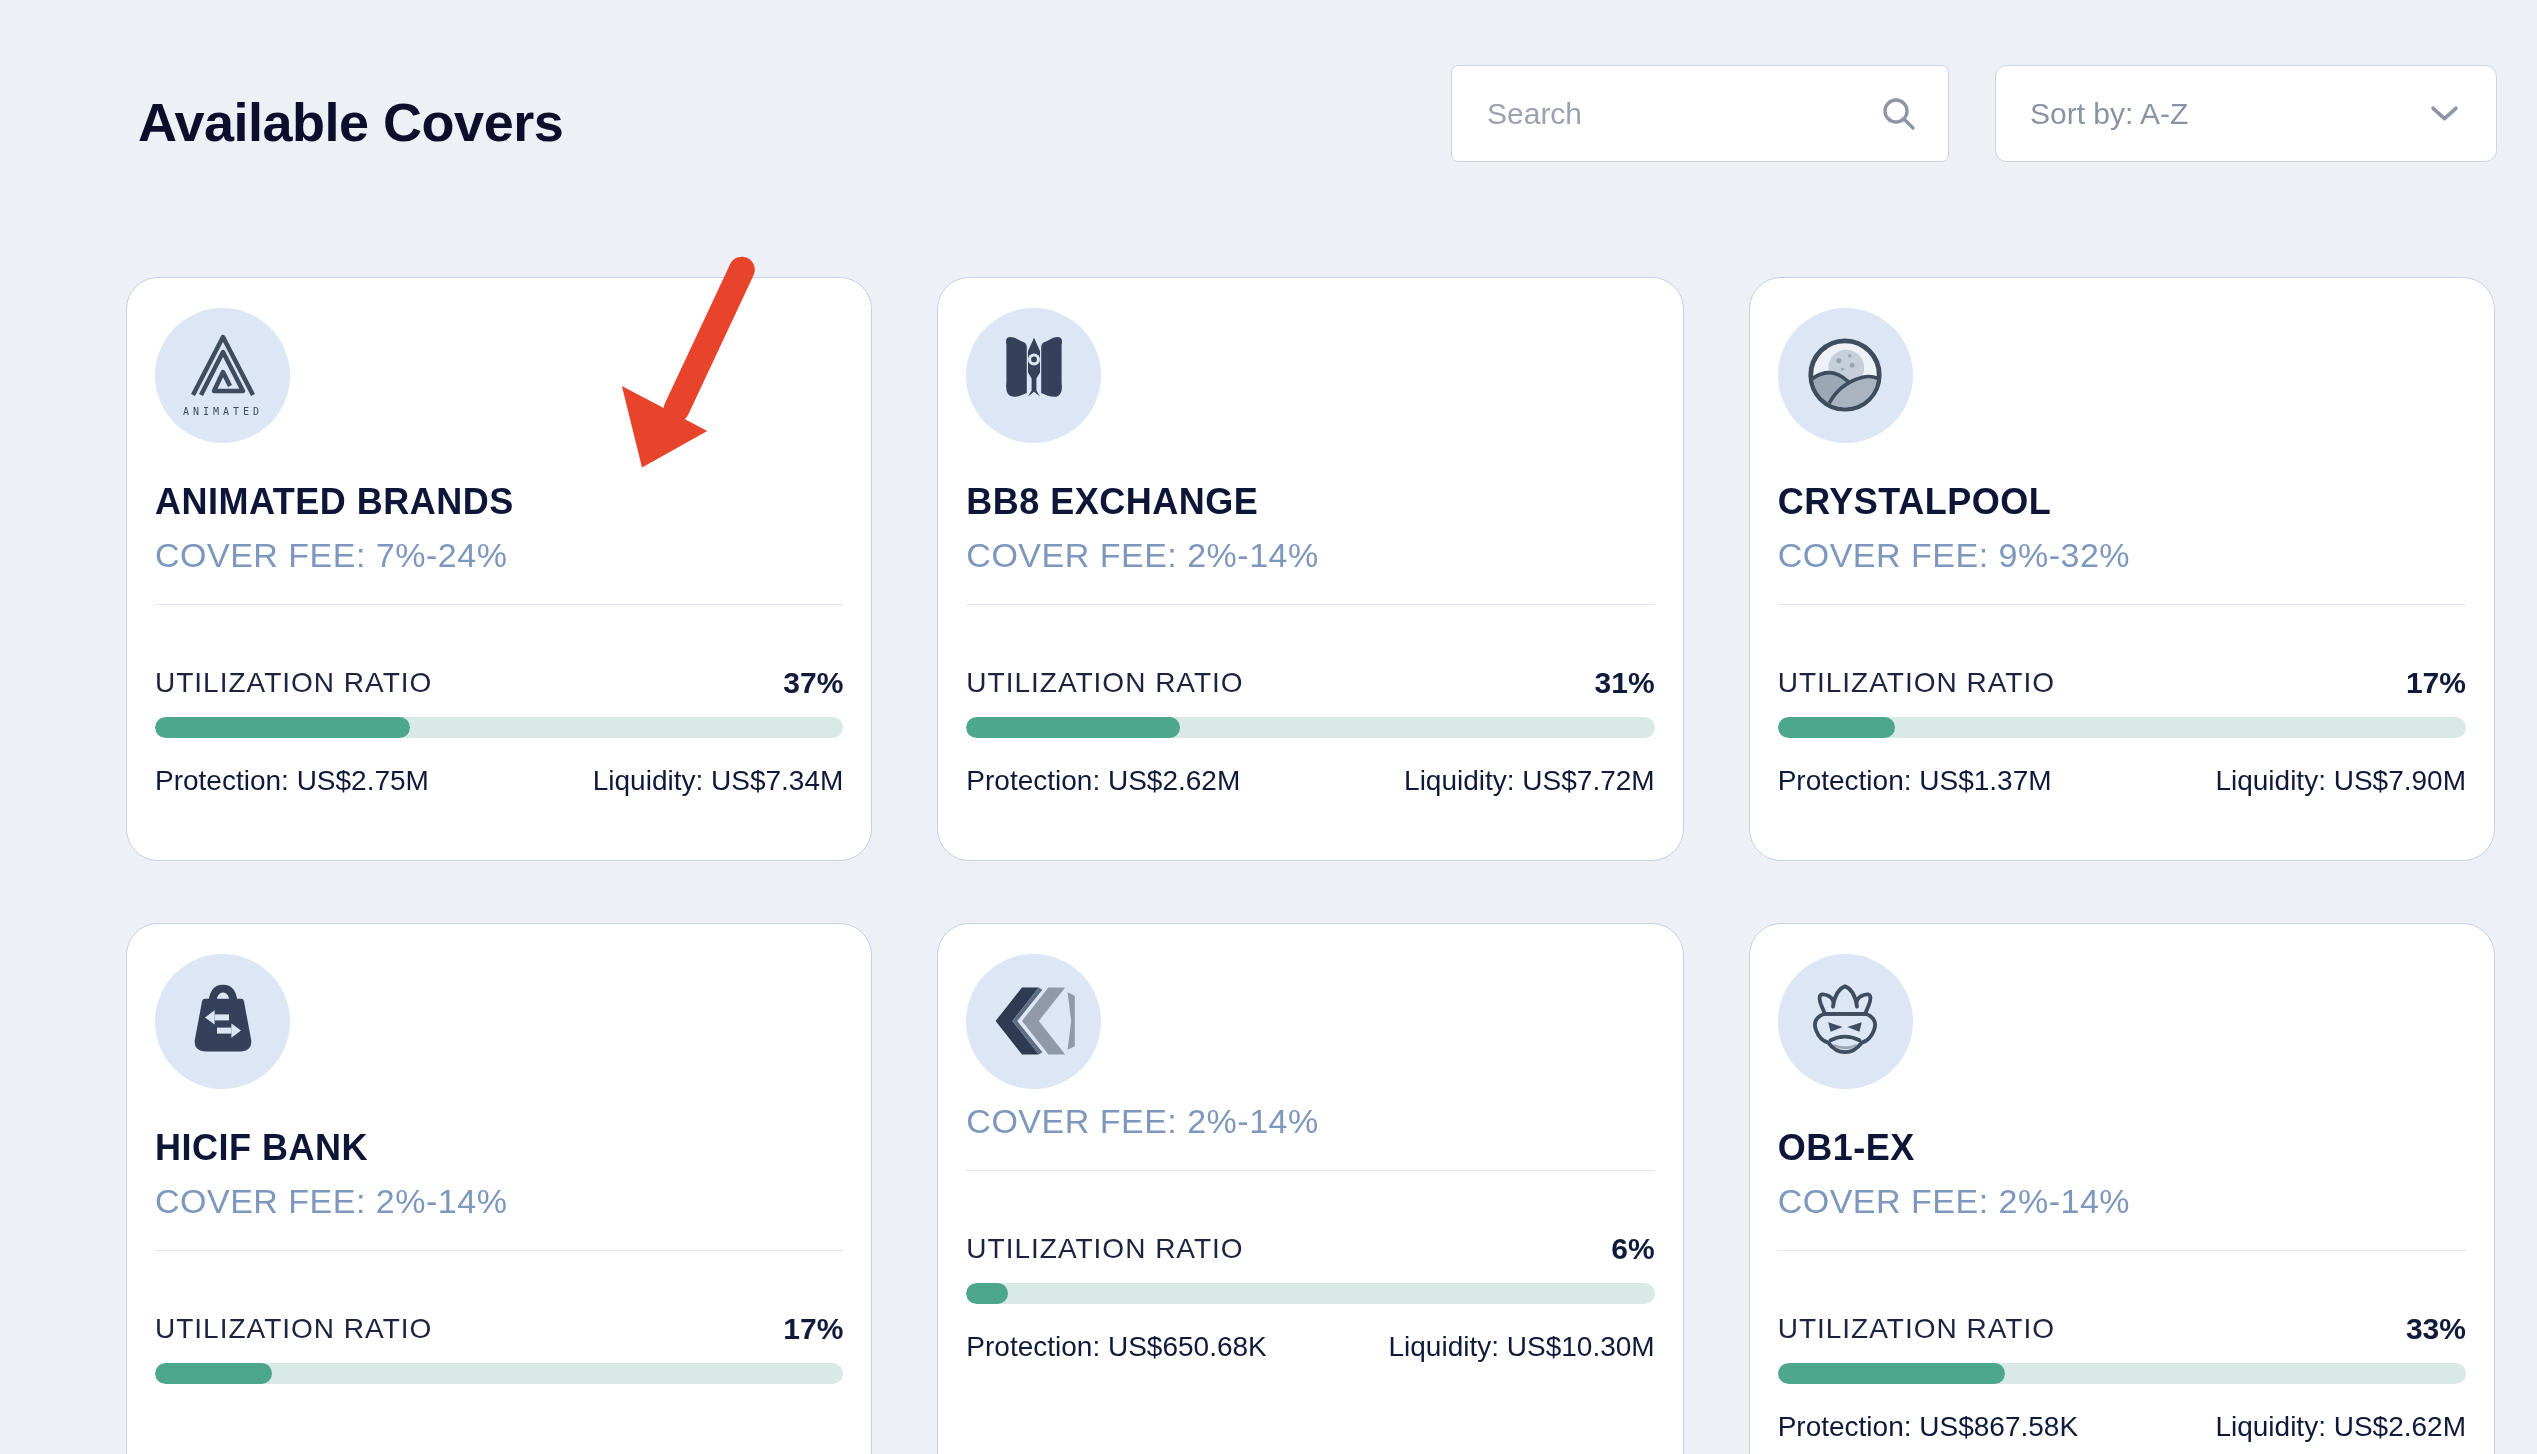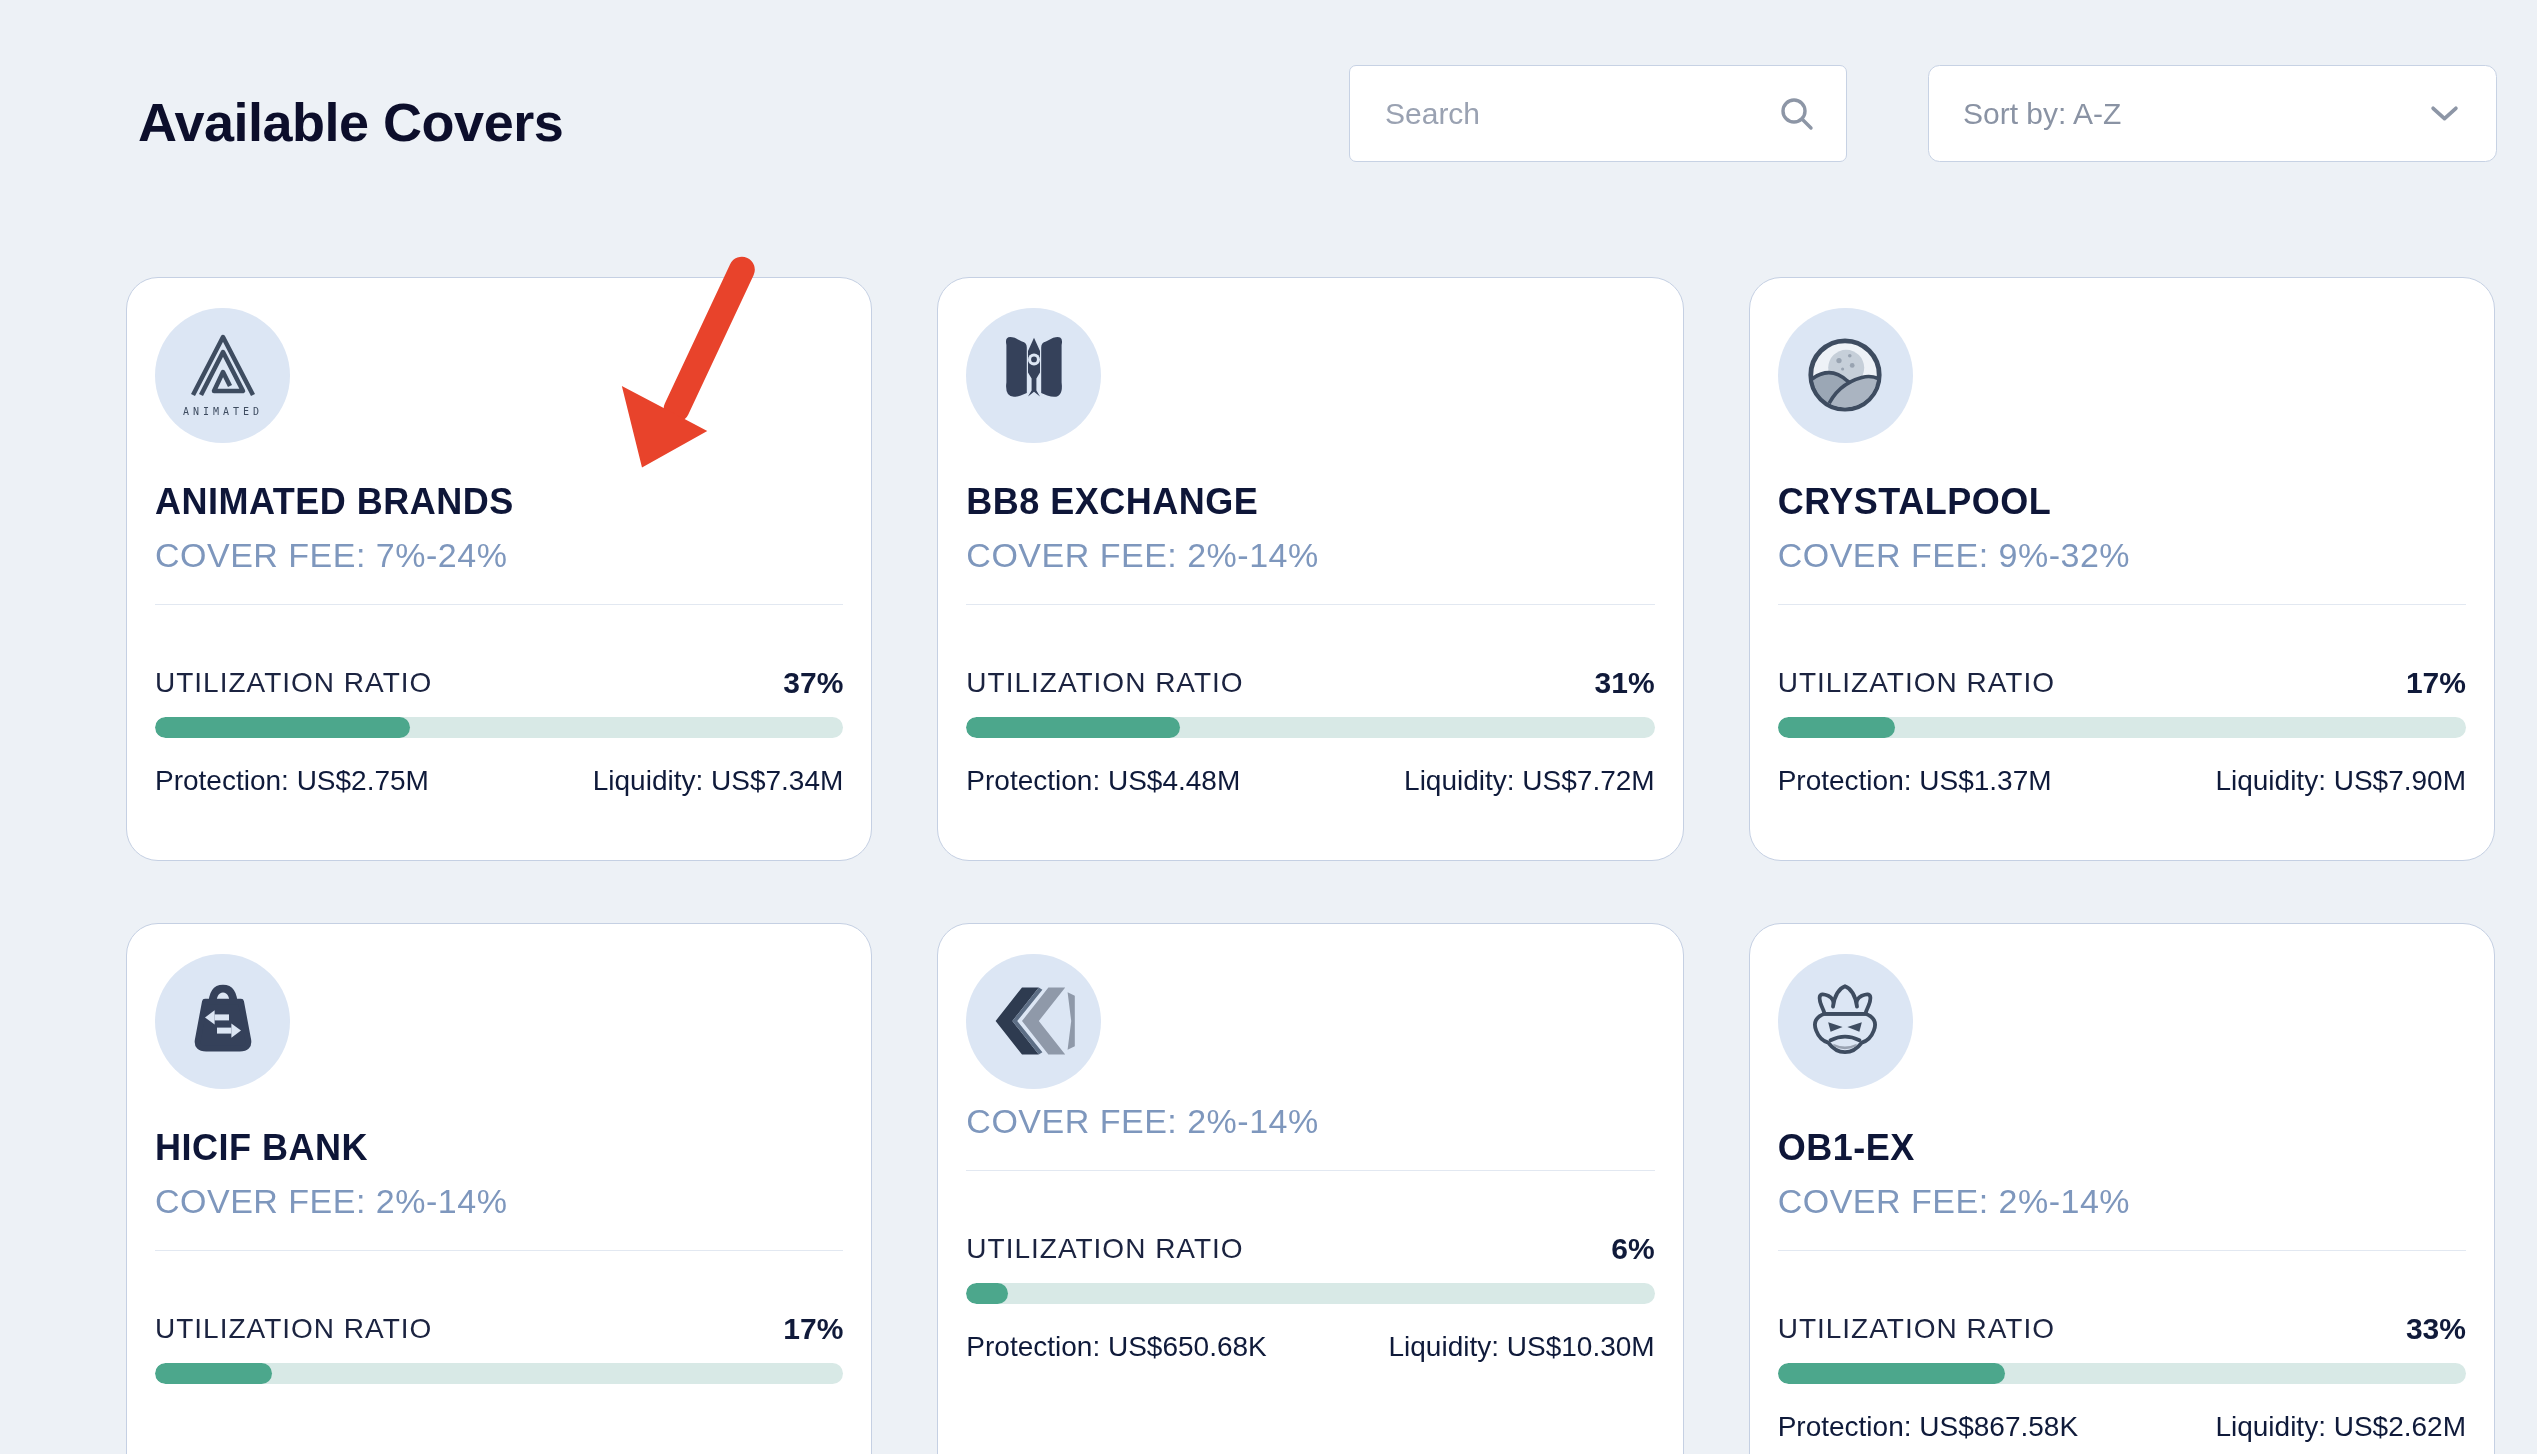--- a/index.html
+++ b/index.html
@@ -16,23 +16,23 @@
   .search-box{
     width:498px;height:97px;background:#ffffff;border:1.9px solid #c7d2e4;border-radius:7px;
     display:flex;align-items:center;box-sizing:border-box;padding:0 29px 0 33px;
   }
   .search-box input{
     border:none;outline:none;flex:1;font-size:30px;color:#3a4152;background:transparent;
     font-family:"Liberation Sans",sans-serif;min-width:0;
   }
   .search-box input::placeholder{color:#9aa2b2;}
   .sort-box{
-    width:569px;height:97px;background:#ffffff;border:1.9px solid #c7d2e4;border-radius:11.5px;
+    width:502px;height:97px;background:#ffffff;border:1.9px solid #c7d2e4;border-radius:11.5px;
     display:flex;align-items:center;justify-content:space-between;box-sizing:border-box;
-    padding:0 36px 0 34px;font-size:30px;color:#8a93a4;cursor:pointer;margin-left:35px;
+    padding:0 36px 0 34px;font-size:30px;color:#8a93a4;cursor:pointer;
   }
   .grid{
     position:absolute;left:126px;top:277px;width:2369px;
     display:grid;grid-template-columns:repeat(3,1fr);column-gap:65px;row-gap:62px;
     grid-auto-rows:584px;
   }
   .card{
     background:#ffffff;border:1.9px solid #c5d0e3;border-radius:32px;
     padding:28px;box-sizing:border-box;cursor:pointer;
   }
@@ -121,21 +121,21 @@
     <div class="cover-fee">COVER FEE: 2%-14%</div>
     <hr class="divider">
     <div class="util-row">
       <span class="util-label">UTILIZATION RATIO</span>
       <span class="util-value">31%</span>
     </div>
     <div class="bar">
       <div class="bar-fill" style="width: 31%;"></div>
     </div>
     <div class="money-row">
-      <span>Protection: US$4.48M</span>
+      <span>Protection: US$2.62M</span>
       <span>Liquidity: US$7.72M</span>
     </div>
   </article>
 
   <article class="card">
     <div class="logo">
       <svg width="96" height="96" viewBox="0 0 80 80" fill="none">
         <defs>
             <clipPath id="cpClip">
               <circle cx="40" cy="40" r="27"></circle>

